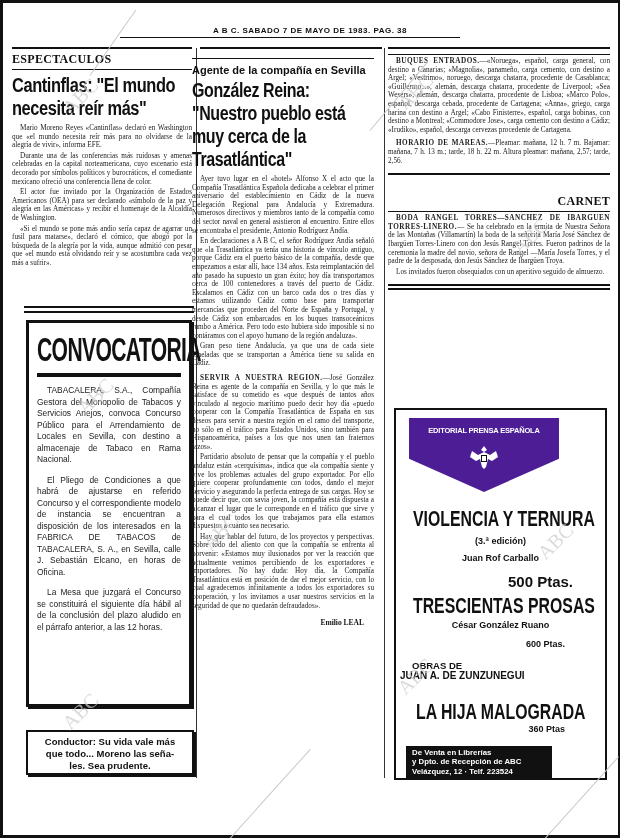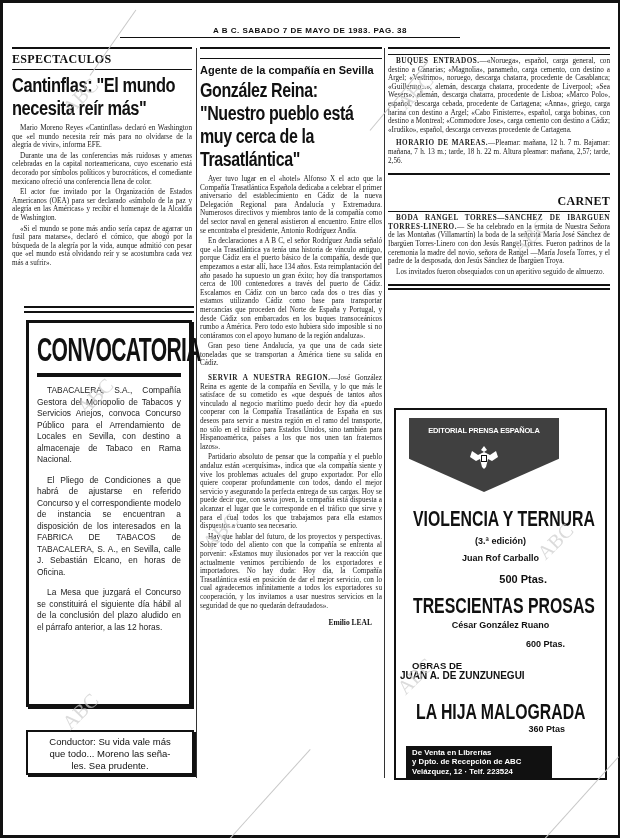--- a/index.html
+++ b/index.html
@@ -10,21 +10,21 @@
   .frame-top { position: absolute; left: 0; top: 0; width: 620px; height: 3px; background: #111; }
   .frame-bottom { position: absolute; left: 0; bottom: 0; width: 620px; height: 3px; background: #111; }
 
   .page-header { position: absolute; left: 190px; top: 26px; width: 240px; text-align: center;
     font-family: "Liberation Sans", sans-serif; font-size: 8px; font-weight: bold; letter-spacing: 0.5px; }
   .header-rule { position: absolute; top: 37px; left: 120px; width: 340px; height: 1px; background: #111; }
   .top-rule { position: absolute; top: 47px; height: 2px; background: #111; }
 
   .col { position: absolute; top: 52px; }
   .col-left { left: 12px; width: 180px; }
-  .col-mid { left: 200px; width: 182px; }
+  .col-mid { left: 192px; width: 182px; }
   .col-right { left: 388px; width: 222px; }
   .vsep { position: absolute; top: 48px; width: 1px; background: #333; }
 
   .section-label { font-family: "Liberation Serif", serif; font-weight: bold; font-size: 12px; letter-spacing: 0.3px; }
   .section-label.right { text-align: right; }
   .hrule { height: 2px; background: #111; margin: 2px 0; }
   .hrule.thin { height: 1px; }
 
   .headline-cond { font-family: "Liberation Sans Narrow", "Liberation Sans", sans-serif; font-weight: bold;
     transform-origin: left top; letter-spacing: -0.5px; }
@@ -43,25 +43,25 @@
   .conv-rules { position: absolute; left: 24px; top: 306px; width: 170px; }
   .conv-rules div { height: 2px; background: #111; margin-bottom: 3px; }
   .conv-title { font-family: "Liberation Sans", sans-serif; font-weight: bold; font-size: 34px; line-height: 40px;
     transform: scaleX(0.62); transform-origin: left top; width: 260px; letter-spacing: -1px; }
   .conv-bar { height: 4px; background: #111; margin: 4px 0 8px; }
   .conv-text { font-family: "Liberation Sans", sans-serif; font-size: 8.4px; line-height: 11.5px; text-align: justify; color: #222; }
   .conv-text p { text-indent: 10px; margin-bottom: 9px; }
 
   .conductor-box { position: absolute; left: 26px; top: 730px; width: 168px; height: 45px;
     border: 2px solid #111; box-shadow: 2px 2px 0 #111; padding: 4px 0;
-    font-family: "Liberation Sans", sans-serif; font-weight: normal; font-size: 9.5px; line-height: 12px; text-align: center; }
+    font-family: "Liberation Sans", sans-serif; font-weight: bold; font-size: 9.5px; line-height: 12px; text-align: center; }
 
   
   .ad-box { position: absolute; left: 394px; top: 408px; width: 213px; height: 372px; border: 2px solid #111; }
-  .ad-banner { position: absolute; left: 13px; top: 8px; width: 150px; height: 74px; background: #404040; color: #fff;
+  .ad-banner { position: absolute; left: 13px; top: 8px; width: 150px; height: 74px; background: #4c1d95; color: #fff;
     clip-path: polygon(0 0, 100% 0, 100% 55%, 50% 100%, 0 55%); }
   .ad-banner-text { font-family: "Liberation Sans", sans-serif; font-weight: bold; font-size: 7.5px; text-align: center; margin-top: 8px; letter-spacing: -0.2px; }
   .ad-emblem { position: absolute; left: 57px; top: 25px; width: 36px; height: 28px; }
   .ad-title { font-family: "Liberation Sans", sans-serif; font-weight: bold; transform: scaleX(0.72); transform-origin: left top; white-space: nowrap; }
   .ad-line { position: absolute; left: 0; width: 209px; font-family: "Liberation Sans", sans-serif; font-weight: bold; }
   .ad-dark { position: absolute; left: 10px; top: 336px; width: 146px; height: 32px; background: #111; color: #fff;
     font-family: "Liberation Sans", sans-serif; font-weight: bold; font-size: 7.8px; line-height: 9.4px; padding: 2px 6px; }
 
   .watermark { position: absolute; font-family: "Liberation Serif", serif; color: #ccc; font-size: 20px; transform: rotate(-45deg); opacity: 0.7; }
   .wm-line { position: absolute; height: 1px; background: #c8c8c8; transform-origin: left center; }
@@ -156,21 +156,21 @@
       <rect x="15" y="12" width="6" height="7" fill="#111"></rect>
       <rect x="16" y="13" width="4" height="5" fill="#fff"></rect>
     </svg>
   </div>
 
   <div class="ad-line" style="top:96px;text-align:center;">
     <div class="ad-title" style="font-size:22px;margin-left:17px;">VIOLENCIA Y TERNURA</div>
   </div>
   <div class="ad-line" style="top:126px;text-align:center;font-size:9px;">(3.ª edición)</div>
   <div class="ad-line" style="top:143px;text-align:center;font-size:9px;">Juan Rof Carballo</div>
-  <div class="ad-line" style="top:163px;text-align:right;padding-right:58px;font-size:11px;">500 Ptas.</div>
+  <div class="ad-line" style="top:163px;text-align:right;padding-right:32px;font-size:15px;">500 Ptas.</div>
 
   <div class="ad-line" style="top:183px;">
     <div class="ad-title" style="font-size:22px;margin-left:17px;">TRESCIENTAS PROSAS</div>
   </div>
   <div class="ad-line" style="top:210px;text-align:center;font-size:9px;">César González Ruano</div>
   <div class="ad-line" style="top:229px;text-align:right;padding-right:40px;font-size:9px;">600 Ptas.</div>
 
   <div class="ad-line" style="top:250px;padding-left:16px;font-size:9.5px;">OBRAS DE</div>
   <div class="ad-line" style="top:260px;padding-left:4px;font-size:10px;">JUAN A. DE ZUNZUNEGUI</div>
   <div class="ad-line" style="top:289px;">

